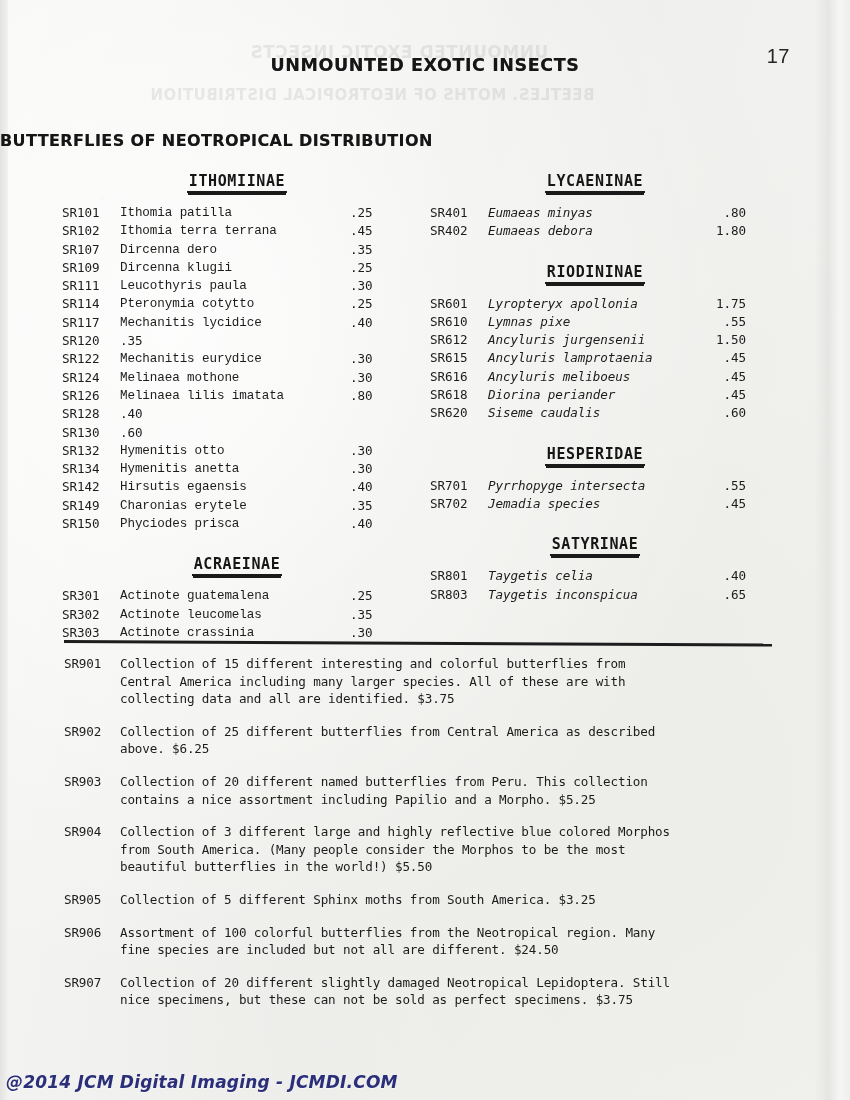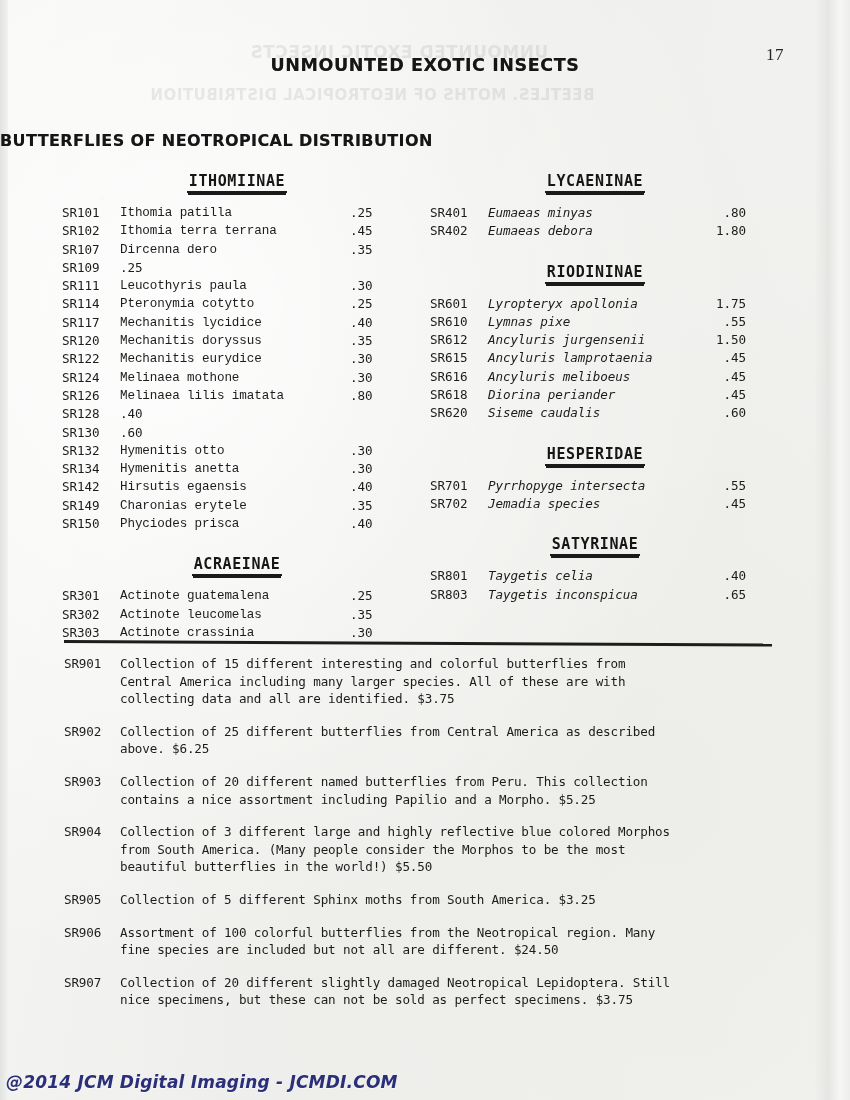--- a/index.html
+++ b/index.html
@@ -60,24 +60,24 @@
     white-space: nowrap;
     pointer-events: none;
     font-family: "DejaVu Sans", "Liberation Sans", sans-serif;
     font-weight: bold;
     letter-spacing: .5px;
   }
 
   
   .page-number {
     position: absolute;
-    right: 66px;
+    right: 60px;
     top: 45px;
-    font-family: Liberation Serif, serif;
-    font-size: 17px;
+    font-family: Liberation Sans, sans-serif;
+    font-size: 20px;
     color: #262626;
     letter-spacing: .5px;
   }
 
   
   .doc-title {
     position: absolute;
     left: 0; right: 0;
     top: 55px;
     text-align: center;
@@ -221,25 +221,25 @@
 
   <div class="listing">
     <div class="col col-left" id="col-left">
         <div class="sec-head-wrap">
           <div class="sec-head">ITHOMIINAE</div>
         </div>
         <div class="gap-sm"></div>
         <div class="sp-row"><span class="sp-code">SR101</span><span class="sp-name">Ithomia patilla</span><span class="sp-price">.25</span></div>
         <div class="sp-row"><span class="sp-code">SR102</span><span class="sp-name">Ithomia terra terrana</span><span class="sp-price">.45</span></div>
         <div class="sp-row"><span class="sp-code">SR107</span><span class="sp-name">Dircenna dero</span><span class="sp-price">.35</span></div>
-        <div class="sp-row"><span class="sp-code">SR109</span><span class="sp-price">.25</span></div>
+        <div class="sp-row"><span class="sp-code">SR109</span><span class="sp-name">Dircenna klugii</span><span class="sp-price">.25</span></div>
         <div class="sp-row"><span class="sp-code">SR111</span><span class="sp-name">Leucothyris paula</span><span class="sp-price">.30</span></div>
         <div class="sp-row"><span class="sp-code">SR114</span><span class="sp-name">Pteronymia cotytto</span><span class="sp-price">.25</span></div>
         <div class="sp-row"><span class="sp-code">SR117</span><span class="sp-name">Mechanitis lycidice</span><span class="sp-price">.40</span></div>
-        <div class="sp-row"><span class="sp-code">SR120</span><span class="sp-name">Mechanitis doryssus</span><span class="sp-price">.35</span></div>
+        <div class="sp-row"><span class="sp-code">SR120</span><span class="sp-price">.35</span></div>
         <div class="sp-row"><span class="sp-code">SR122</span><span class="sp-name">Mechanitis eurydice</span><span class="sp-price">.30</span></div>
         <div class="sp-row"><span class="sp-code">SR124</span><span class="sp-name">Melinaea mothone</span><span class="sp-price">.30</span></div>
         <div class="sp-row"><span class="sp-code">SR126</span><span class="sp-name">Melinaea lilis imatata</span><span class="sp-price">.80</span></div>
         <div class="sp-row"><span class="sp-code">SR128</span><span class="sp-price">.40</span></div>
         <div class="sp-row"><span class="sp-code">SR130</span><span class="sp-price">.60</span></div>
         <div class="sp-row"><span class="sp-code">SR132</span><span class="sp-name">Hymenitis otto</span><span class="sp-price">.30</span></div>
         <div class="sp-row"><span class="sp-code">SR134</span><span class="sp-name">Hymenitis anetta</span><span class="sp-price">.30</span></div>
         <div class="sp-row"><span class="sp-code">SR142</span><span class="sp-name">Hirsutis egaensis</span><span class="sp-price">.40</span></div>
         <div class="sp-row"><span class="sp-code">SR149</span><span class="sp-name">Charonias erytele</span><span class="sp-price">.35</span></div>
         <div class="sp-row"><span class="sp-code">SR150</span><span class="sp-name">Phyciodes prisca</span><span class="sp-price">.40</span></div>

